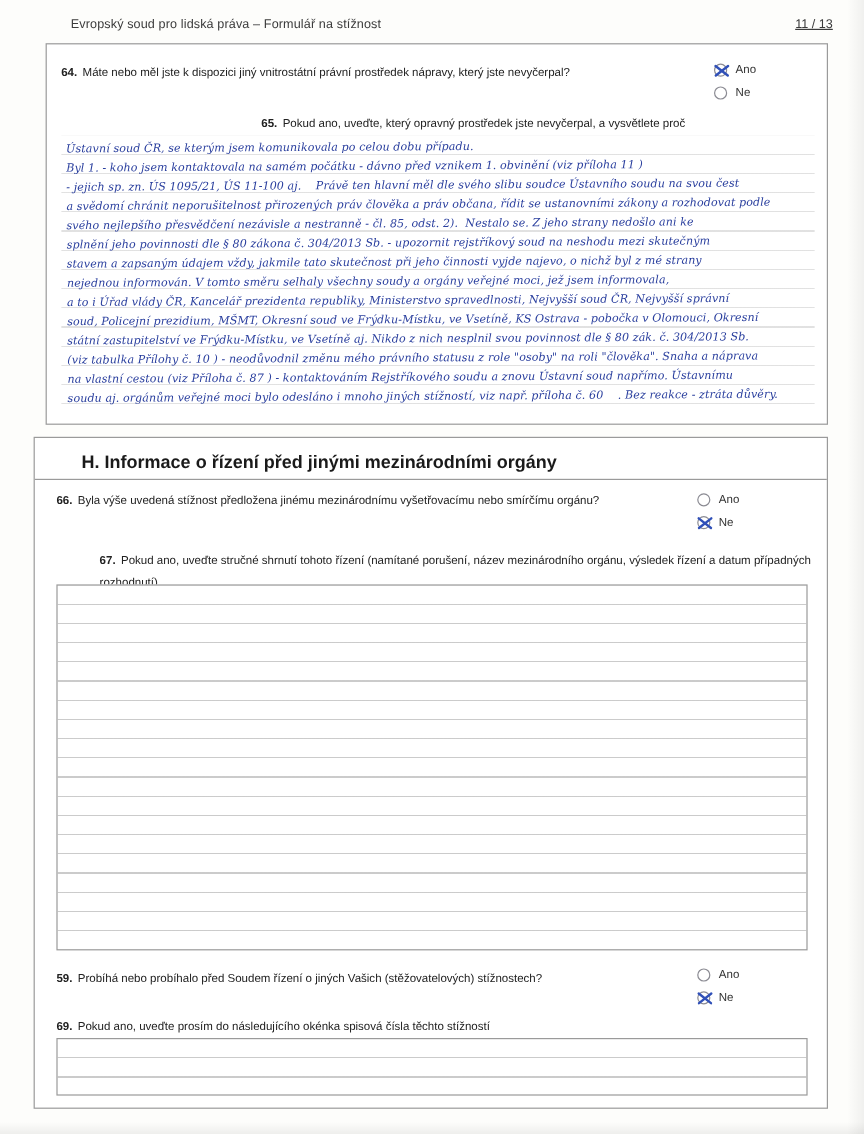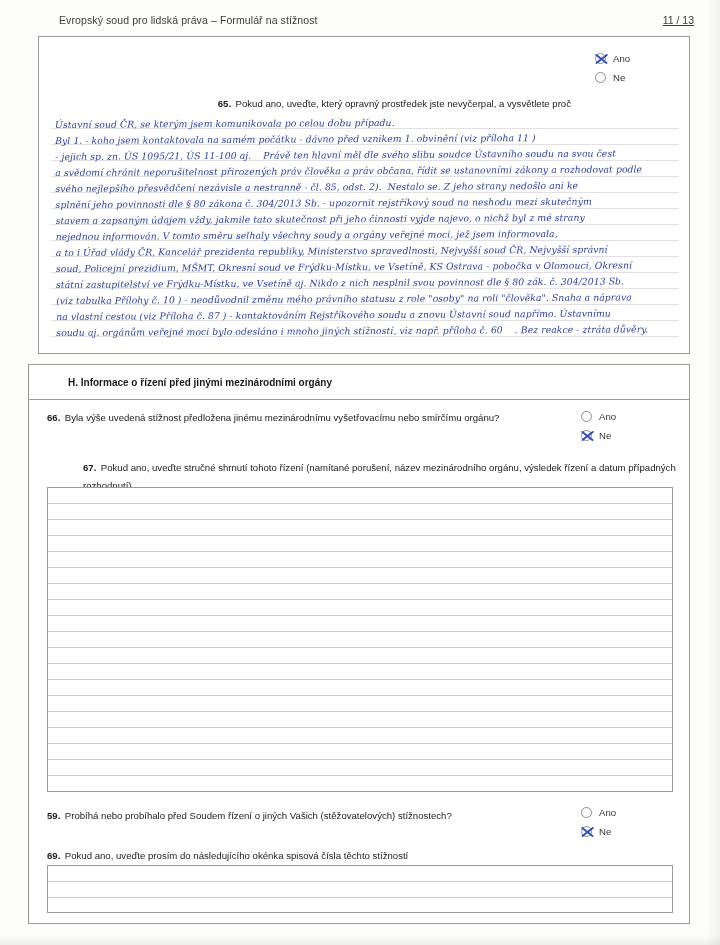--- a/index.html
+++ b/index.html
@@ -169,21 +169,21 @@
   #block-h {
     left: 28px;
     top: 364px;
     width: 662px;
     height: 560px;
   }
   .sec-title {
     position: absolute;
     left: 14px;
     top: 12px;
-    font-size: 10px;
+    font-size: 15px;
     font-weight: bold;
     color: #1a1a1a;
     padding-left: 25px;
   }
   .sec-rule {
     position: absolute;
     left: 0;
     top: 34px;
     width: 100%;
     height: 1px;
@@ -269,20 +269,24 @@
 
 <div class="page">
 
   <div class="pg-header">
     <span class="title">Evropský soud pro lidská práva – Formulář na stížnost</span>
     <span class="pageno">11 / 13</span>
   </div>
 
   <div class="block" id="block-top">
 
+    <div class="q-row q64">
+      <span class="q-num">64.</span>
+      <span class="q-text">Máte nebo měl jste k dispozici jiný vnitrostátní právní prostředek nápravy, který jste nevyčerpal?</span>
+    </div>
 
     <div class="radio-group" id="rg-64">
       <div class="radio-line">
         <span class="radio checked"></span>
         <span class="radio-label">Ano</span>
       </div>
       <div class="radio-line">
         <span class="radio"></span>
         <span class="radio-label">Ne</span>
       </div>

